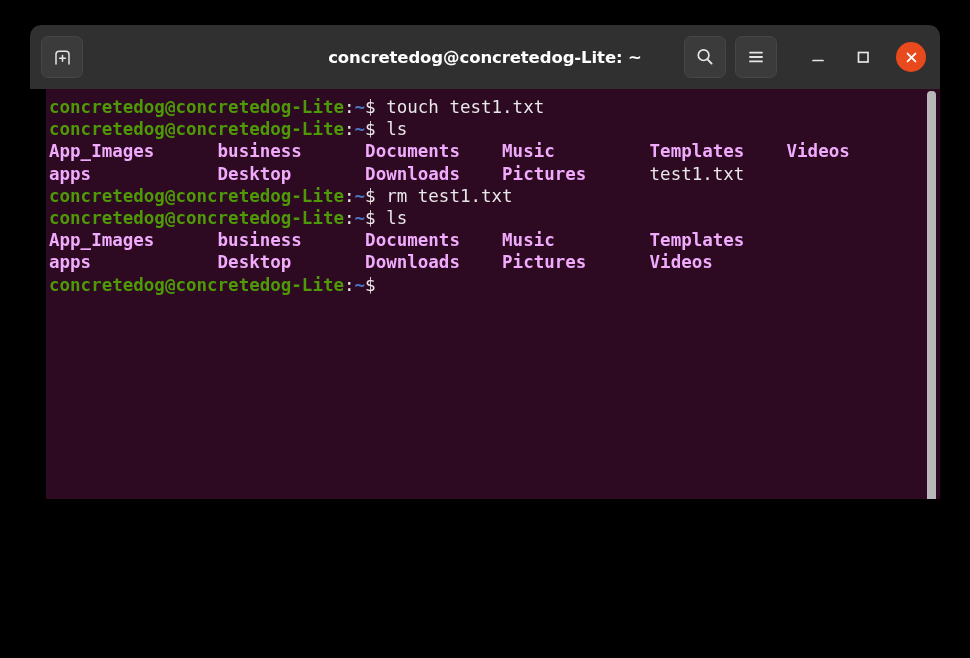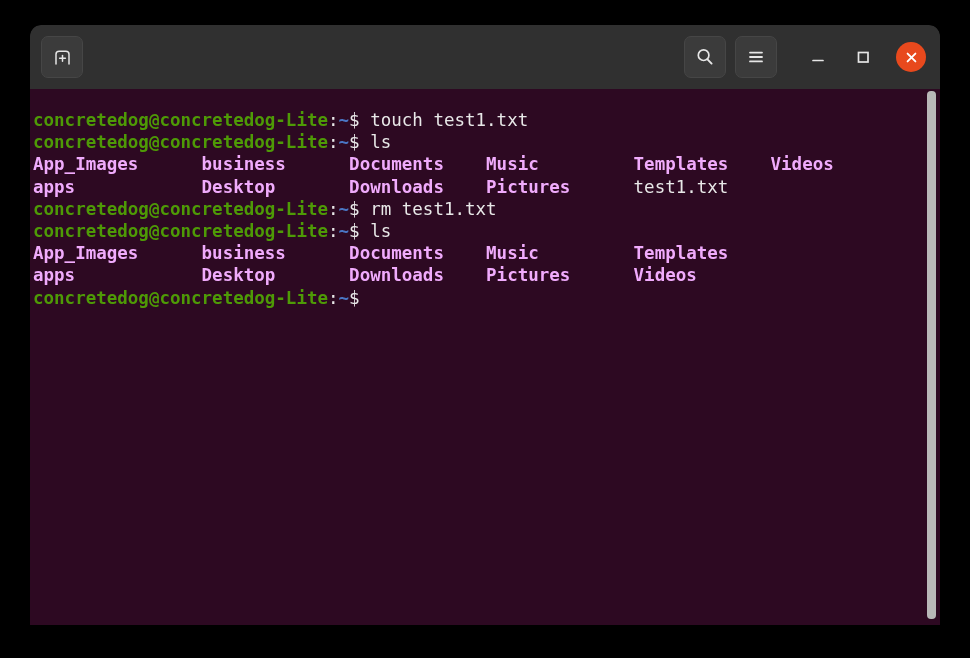--- a/index.html
+++ b/index.html
@@ -93,25 +93,26 @@
     height: 30px;
     background: #e8491d;
     margin-left: 6px;
     margin-right: 2px;
   }
   .wbtn-min { margin-left: 14px; }
 
   
   .term {
     position: relative;
-    height: 536px;
+    height: 410px;
     background: #2d0922;
     box-sizing: border-box;
-    padding: 20px 0 0 0;
+    padding: 7px 0 0 0;
     overflow: hidden;
+    margin-left: 16px;
   }
 
   .term-lines {
     padding-left: 3px;
     font-family: "DejaVu Sans Mono", monospace;
     font-size: 17.5px;
     line-height: 22.2px;
     white-space: pre;
     letter-spacing: 0px;
   }
@@ -153,20 +154,21 @@
     <div class="titlebar">
 
       <div class="tb-btn">
         <svg width="19" height="19" viewBox="0 0 19 19">
           <path d="M3 16 L3 6.2 Q3 3.2 6.2 3.2 L12.8 3.2 Q16 3.2 16 6.2 L16 16" fill="none" stroke="#e6e6e6" stroke-width="1.5" stroke-linecap="round"></path>
           <line x1="9.5" y1="7.4" x2="9.5" y2="13.2" stroke="#e6e6e6" stroke-width="1.5" stroke-linecap="round"></line>
           <line x1="6.6" y1="10.3" x2="12.4" y2="10.3" stroke="#e6e6e6" stroke-width="1.5" stroke-linecap="round"></line>
         </svg>
       </div>
 
+      <div class="title-text">concretedog@concretedog-Lite: ~</div>
 
       <div class="tb-right">
 
         <div class="tb-btn">
           <svg width="20" height="20" viewBox="0 0 20 20">
             <circle cx="8.6" cy="8.2" r="5.3" fill="none" stroke="#e6e6e6" stroke-width="1.7"></circle>
             <line x1="12.5" y1="12.3" x2="16.6" y2="16.6" stroke="#e6e6e6" stroke-width="1.9" stroke-linecap="round"></line>
           </svg>
         </div>
 

